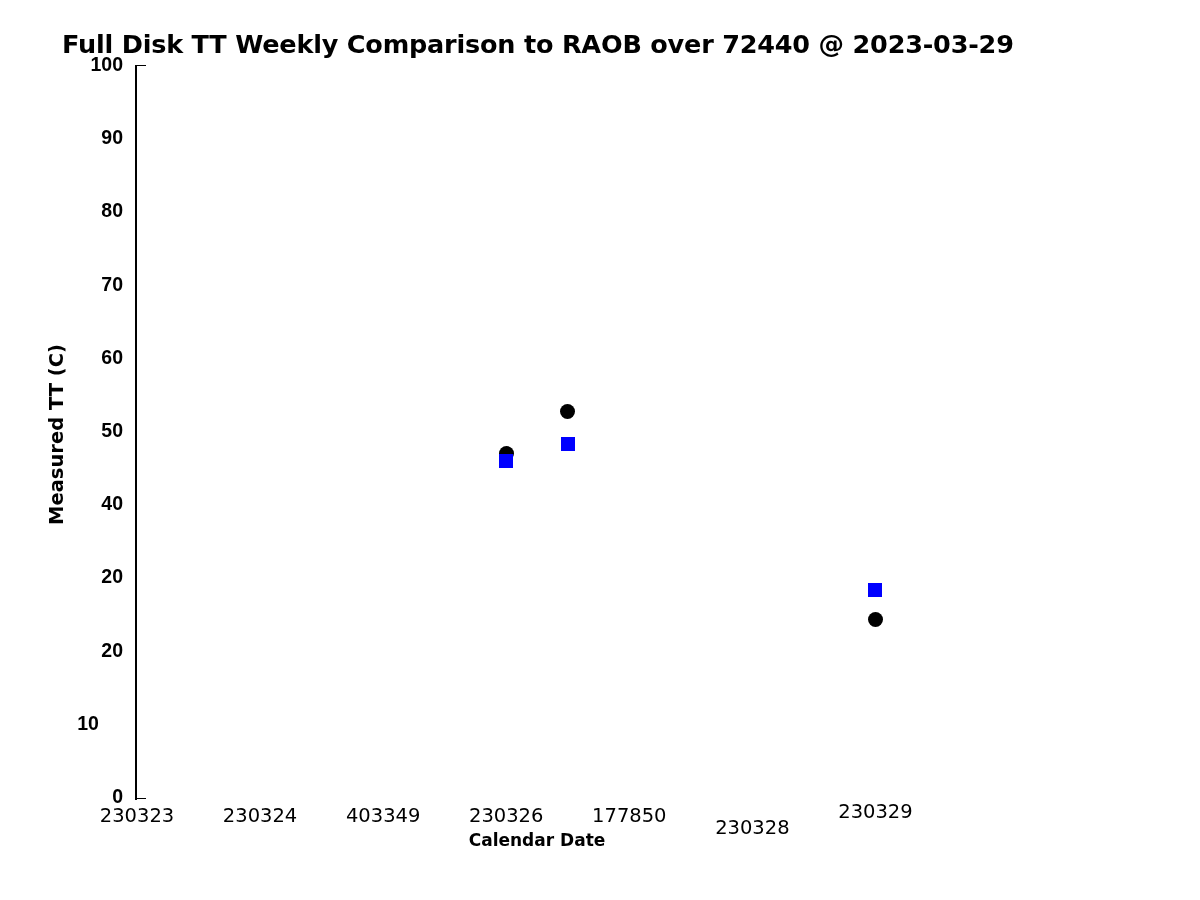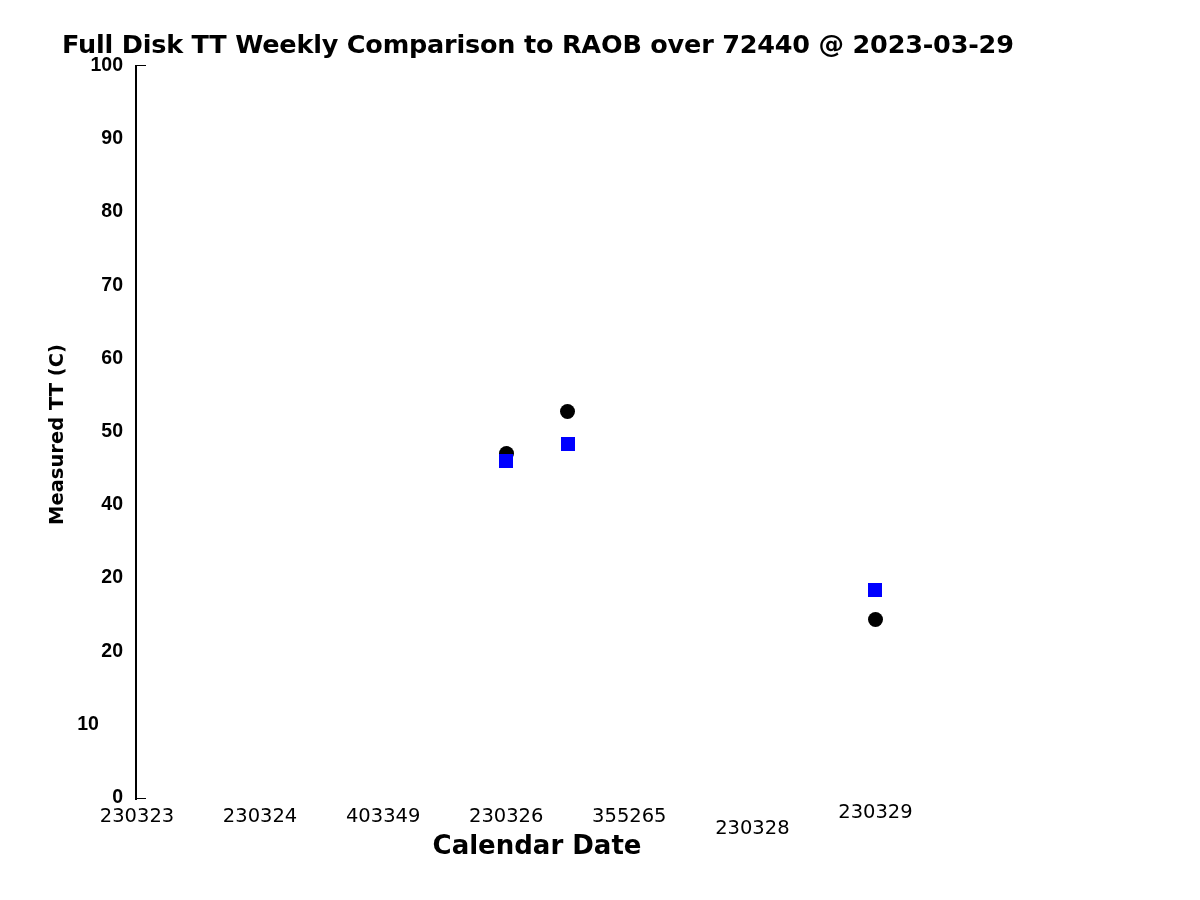--- a/index.html
+++ b/index.html
@@ -98,21 +98,21 @@
     font-family: "DejaVu Sans", sans-serif;
   }
 
   
   #xlabel {
     position: absolute;
     left: 337px;
     top: 830px;
     width: 400px;
     text-align: center;
-    font-size: 26px;
+    font-size: 17px;
     font-weight: bold;
     color: #000000;
     font-family: "DejaVu Sans", sans-serif;
   }
   #ylabel {
     position: absolute;
     left: -104px;
     top: 423px;
     width: 320px;
     text-align: center;
@@ -200,21 +200,21 @@
   <div id="x-ticks">
       <div class="xtick-mark" style="left: 135.9px; top: 789px;"></div>
       <div class="xtick-label" style="left: 67px; top: 804px;">230323</div>
       <div class="xtick-mark" style="left: 258.977px; top: 789px;"></div>
       <div class="xtick-label" style="left: 190.077px; top: 804px;">230324</div>
       <div class="xtick-mark" style="left: 382.054px; top: 789px;"></div>
       <div class="xtick-label" style="left: 313.154px; top: 804px;">403349</div>
       <div class="xtick-mark" style="left: 505.131px; top: 789px;"></div>
       <div class="xtick-label" style="left: 436.231px; top: 804px;">230326</div>
       <div class="xtick-mark" style="left: 628.208px; top: 789px;"></div>
-      <div class="xtick-label" style="left: 559.308px; top: 804px;">355265</div>
+      <div class="xtick-label" style="left: 559.308px; top: 804px;">177850</div>
       <div class="xtick-mark" style="left: 751.285px; top: 789px;"></div>
       <div class="xtick-label" style="left: 682.385px; top: 804px; margin-top: 12px;">230328</div>
       <div class="xtick-mark" style="left: 874.362px; top: 789px;"></div>
       <div class="xtick-label" style="left: 805.462px; top: 800px;">230329</div>
     </div>
 
   <div id="plot-area">
     <div id="data-markers">
         <div class="marker marker-circle" style="width: 15px; height: 15px; left: 361.731px; top: 380.46px; background: rgb(0, 0, 0);"></div>
         <div class="marker marker-circle" style="width: 15px; height: 15px; left: 423.269px; top: 338.004px; background: rgb(0, 0, 0);"></div>

